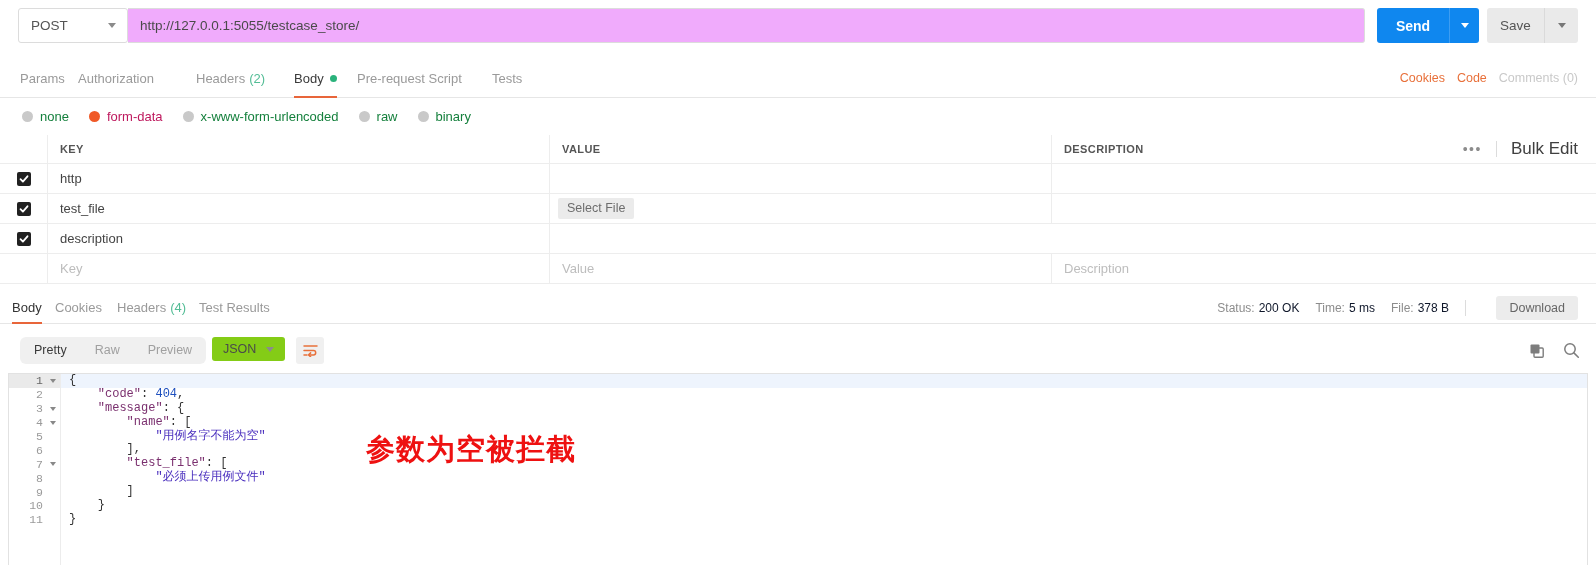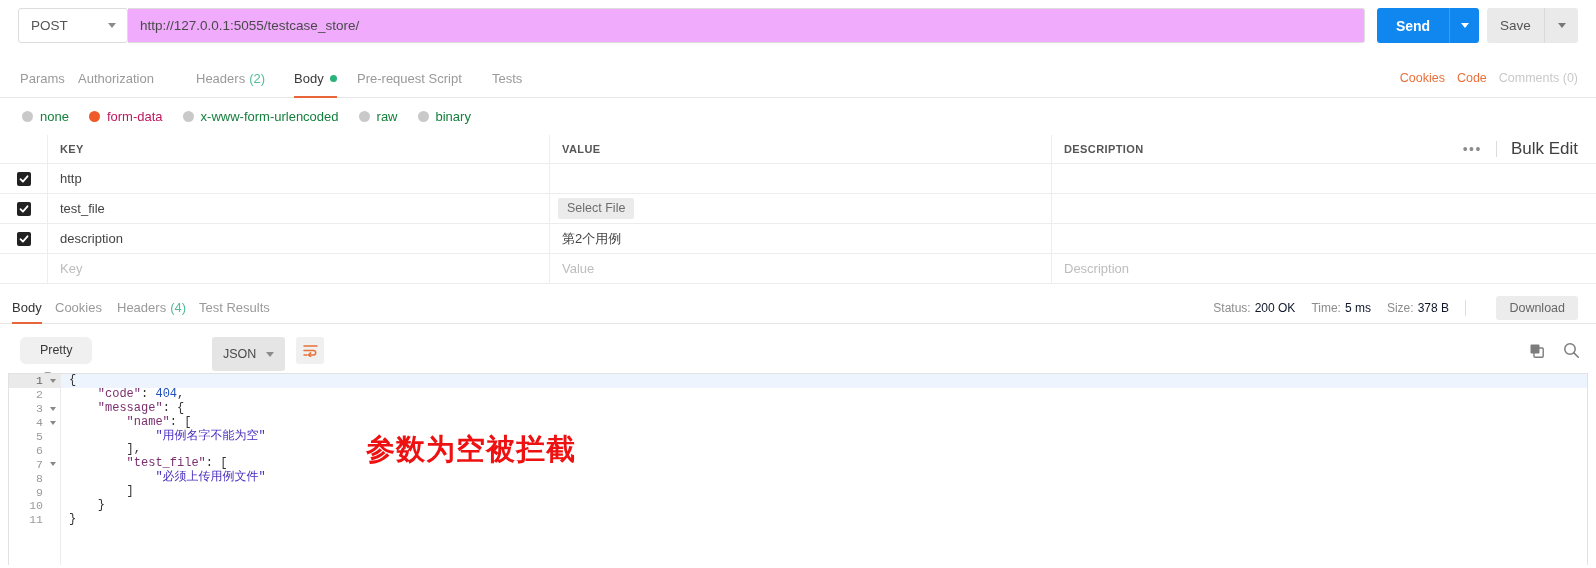--- a/index.html
+++ b/index.html
@@ -107,24 +107,24 @@
   .meta { position: absolute; top: 0; height: 33px; display: flex; align-items: center; gap: 16px; font-size: 12px; color: #8c8c8c; }
   .meta b { font-weight: normal; color: #0f172a; margin-left: 4px; }
   .dl-btn {
     position: absolute; right: 18px; top: 5px; height: 24px; padding: 0 13px;
     background: #ececec; border-radius: 3px; color: #666; font-size: 12.5px;
     display: flex; align-items: center; cursor: pointer;
   }
 
   
   .resp-tools { position: absolute; left: 0; top: 330px; width: 1596px; height: 42px; }
-  .seg { position: absolute; left: 20px; top: 7px; height: 27px; background: #f0f0f0; border-radius: 6px; display: flex; align-items: center; flex-direction: column; }
+  .seg { position: absolute; left: 20px; top: 7px; height: 27px; background: #f0f0f0; border-radius: 6px; display: flex; align-items: center; }
   .seg > div { padding: 0 14px; font-size: 12.5px; color: #a0a0a0; line-height: 27px; cursor: pointer; height: 27px; }
   .seg > div.on { color: #3a3a3a; }
-  .fmt { position: absolute; left: 212px; top: 7px; height: 34px; background: #e5e5e5; border-radius: 3px; display: flex; align-items: center; padding: 0 11px; gap: 10px; cursor: pointer; }
+  .fmt { position: absolute; left: 212px; top: 7px; height: 24px; background: #84cc16; border-radius: 3px; display: flex; align-items: center; padding: 0 11px; gap: 10px; cursor: pointer; }
   .fmt span { font-size: 12.5px; color: #4a4a4a; }
   .wrapbtn { position: absolute; left: 296px; top: 7px; width: 28px; height: 27px; background: #f0f0f0; border-radius: 3px; display: flex; align-items: center; justify-content: center; cursor: pointer; }
   .righticons { position: absolute; right: 16px; top: 7px; height: 27px; display: flex; align-items: center; gap: 18px; }
   .righticons > span { cursor: pointer; display: flex; }
 
   
   .codepanel { position: absolute; left: 8px; top: 373px; width: 1580px; height: 192px; border: 1px solid #e2e2e2; border-bottom: none; background: #fff; overflow: hidden; }
   .gutter { position: absolute; left: 0; top: 0; width: 52px; height: 100%; background: #fff; border-right: 1px solid #ececec; }
   .gline { height: 13.9px; display: flex; align-items: center; justify-content: flex-end; padding-right: 17px; font: 11.5px "Liberation Mono", monospace; color: #9a9a9a; position: relative; }
   .gline .fold { position: absolute; right: 4px; width: 0; height: 0; border-left: 3.5px solid transparent; border-right: 3.5px solid transparent; border-top: 4px solid #888; cursor: pointer; }
@@ -278,23 +278,20 @@
       <div class="c-check">
           <span class="cb">
             <svg width="10" height="10" viewBox="0 0 10 10">
               <path d="M1.5 5.2 L3.9 7.6 L8.5 2.3" stroke="#fff" stroke-width="1.8" fill="none" stroke-linecap="round" stroke-linejoin="round"></path>
             </svg>
           </span>
         </div>
       <div class="c-key">
           <span class="cellval">description</span>
         </div>
-      <div class="c-val" style="padding-left:12px">
-          <span class="cellval">第2个用例</span>
-        </div>
       <div class="c-desc">
           <span class="cellval"></span>
         </div>
     </div>
 
     <div class="kvrow">
       <div class="c-check"></div>
       <div class="c-key">
           <span class="cellph">Key</span>
         </div>
@@ -318,21 +315,21 @@
         <span>Headers</span>
         <span class="count" style="color:#53bd96;margin-left:4px">(4)</span>
       </div>
     <div class="rtab" id="pt3" style="left: 199px;">
         <span>Test Results</span>
       </div>
 
     <div class="meta" style="right:130px">
       <span><span>Status:</span><b>200 OK</b></span>
       <span><span>Time:</span><b>5 ms</b></span>
-      <span><span>Size:</span><b>378 B</b></span>
+      <span><span>File:</span><b>378 B</b></span>
       <span class="vsep"></span>
     </div>
     <div class="dl-btn">Download</div>
   </div>
 
   <div class="resp-tools">
     <div class="seg">
       <div class="on">Pretty</div>
       <div>Raw</div>
       <div>Preview</div>

